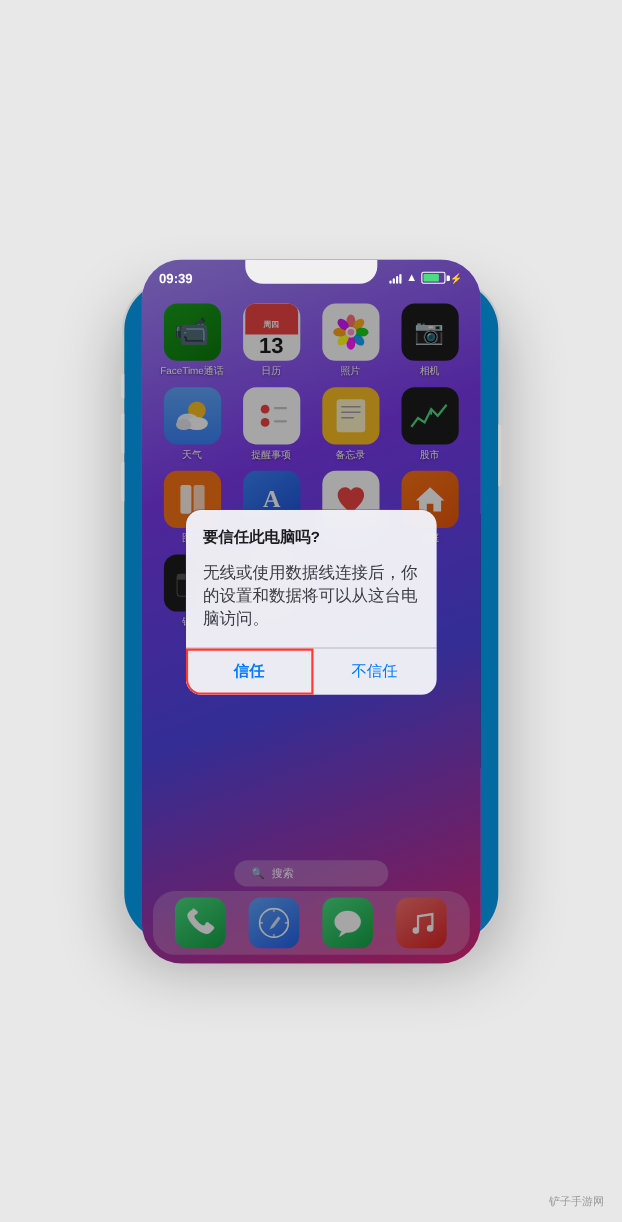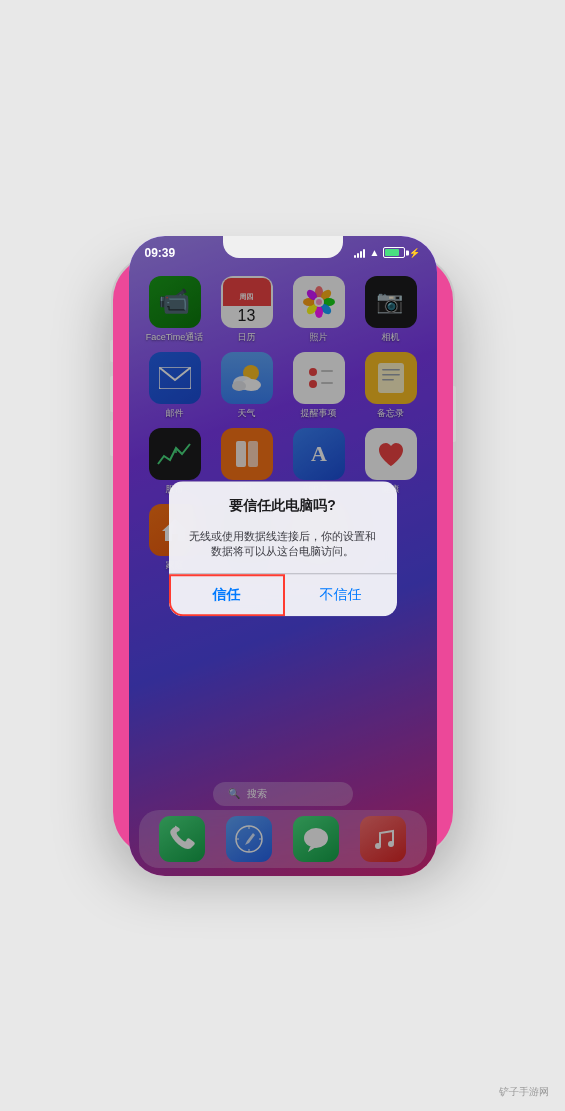--- a/index.html
+++ b/index.html
@@ -8,21 +8,21 @@
       height: 1111px;
       background: #e8e8e8;
       display: flex;
       align-items: center;
       justify-content: center;
       font-family: -apple-system, 'PingFang SC', 'Helvetica Neue', sans-serif;
     }
     .phone-outer {
       width: 340px;
       height: 600px;
-      background: #ec4899;
+      background: #0369a1;
       border-radius: 44px;
       box-shadow: 0 0 0 2px #c8c8c8, 0 20px 60px rgba(0,0,0,0.3);
       position: relative;
       display: flex;
       align-items: center;
       justify-content: center;
     }
     .phone-inner {
       width: 308px;
       height: 640px;
@@ -234,30 +234,30 @@
       transform: translate(-50%, -55%);
       width: 228px;
       background: rgba(242,242,247,0.97);
       border-radius: 14px;
       z-index: 60;
       overflow: hidden;
       backdrop-filter: blur(20px);
     }
     .dialog-content {
       padding: 16px 16px 14px;
-      text-align: center;
+      font-family: Liberation Mono, monospace;
     }
     .dialog-title {
       font-size: 14px;
       font-weight: 700;
       color: #1c1c1e;
       margin-bottom: 6px;
     }
     .dialog-message {
-      font-size: 11px;
+      font-size: 15px;
       color: #3c3c43;
       line-height: 1.4;
       margin-top: 14px;
     }
     .dialog-buttons {
       display: flex;
       border-top: 0.5px solid rgba(60,60,67,0.3);
     }
     .dialog-btn {
       flex: 1;
@@ -348,21 +348,21 @@
         <div class="app-item">
           <div class="app-icon facetime" style="font-size:26px;">📹</div>
           <span class="app-label">FaceTime通话</span>
         </div>
         <div class="app-item">
           <div class="app-icon" style="background:white; flex-direction:column; padding:2px; gap:0;">
             <div style="background:#ef4444; width:100%; border-radius:8px 8px 0 0; text-align:center; padding:1px;">
               <span style="font-size:7px; color:white; font-weight:600;">周四</span>
             </div>
             <div style="flex:1; display:flex; align-items:center; justify-content:center;">
-              <span style="font-size:16px; font-weight:400; color:#1c1c1e;">13</span>
+              <span style="font-size:20px; font-weight:700; color:#1c1c1e;">13</span>
             </div>
           </div>
           <span class="app-label">日历</span>
         </div>
         <div class="app-item">
           <div class="app-icon" style="background:white;">
             <svg width="36" height="36" viewBox="0 0 36 36">
               <circle cx="18" cy="18" r="6" fill="#f9c"></circle>
               <ellipse cx="18" cy="8" rx="4" ry="6" fill="#f66" opacity="0.9" transform="rotate(0 18 18)"></ellipse>
               <ellipse cx="18" cy="8" rx="4" ry="6" fill="#fa0" opacity="0.9" transform="rotate(45 18 18)"></ellipse>
@@ -377,30 +377,20 @@
             </svg>
           </div>
           <span class="app-label">照片</span>
         </div>
         <div class="app-item">
           <div class="app-icon camera" style="font-size:22px;">📷</div>
           <span class="app-label">相机</span>
         </div>
 
         <div class="app-item">
-          <div class="app-icon mail">
-            <svg width="32" height="22" viewBox="0 0 32 22">
-              <rect width="32" height="22" rx="2" fill="none"></rect>
-              <path d="M1,1 L16,13 L31,1" stroke="white" stroke-width="2" fill="none"></path>
-              <rect x="0" y="0" width="32" height="22" rx="2" fill="none" stroke="white" stroke-width="1.5"></rect>
-            </svg>
-          </div>
-          <span class="app-label">邮件</span>
-        </div>
-        <div class="app-item">
           <div class="app-icon" style="background:linear-gradient(180deg,#60a5fa,#3b82f6);">
             <svg width="36" height="30" viewBox="0 0 36 30">
               <circle cx="22" cy="10" r="8" fill="#fbbf24"></circle>
               <ellipse cx="14" cy="20" rx="10" ry="7" fill="white" opacity="0.9"></ellipse>
               <ellipse cx="22" cy="22" rx="10" ry="6" fill="white"></ellipse>
               <ellipse cx="10" cy="23" rx="7" ry="5" fill="#e5e7eb"></ellipse>
             </svg>
           </div>
           <span class="app-label">天气</span>
         </div>

